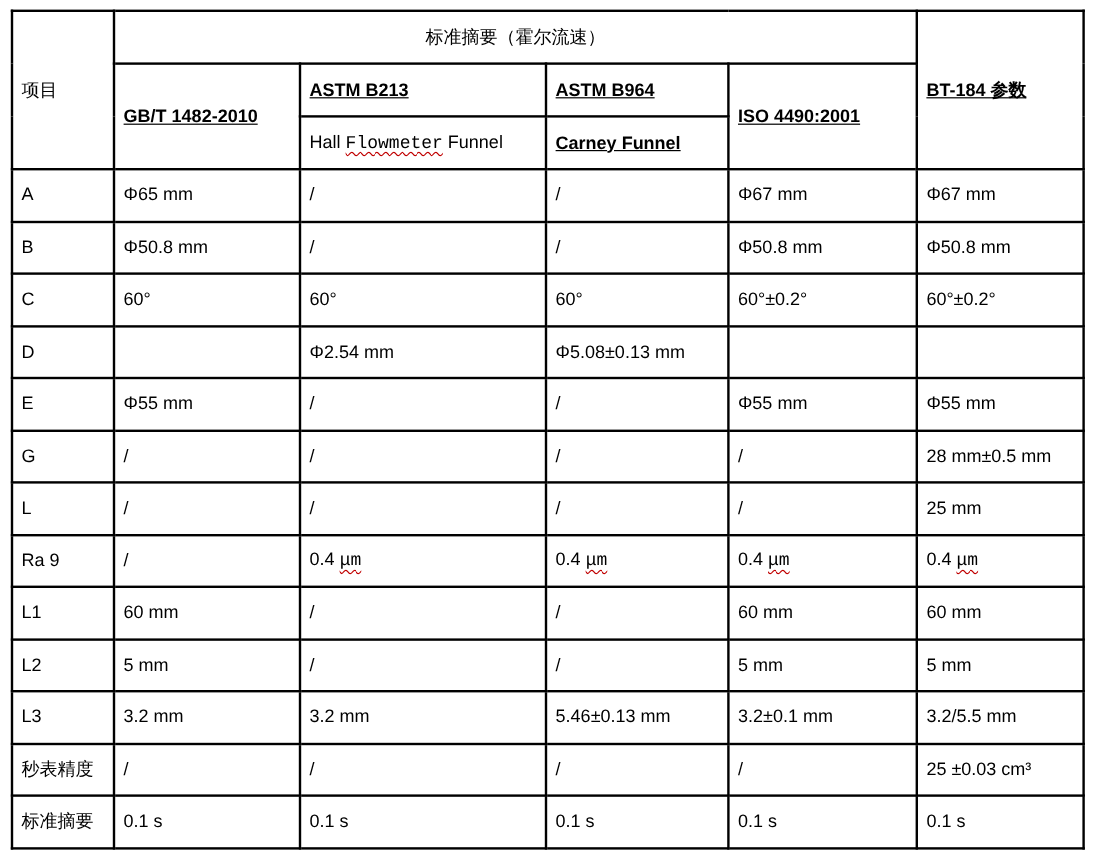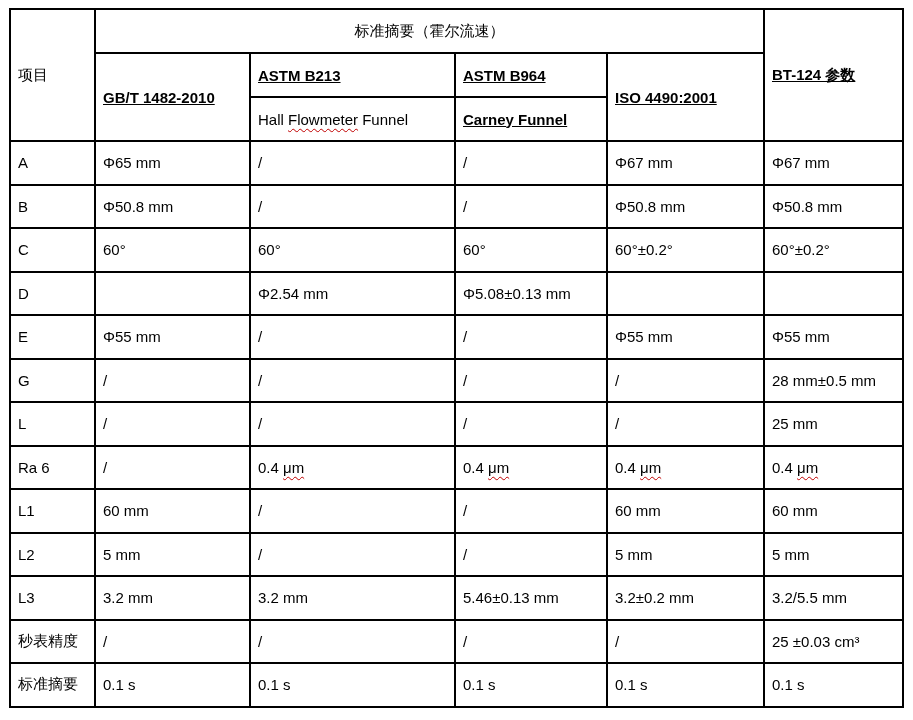--- a/index.html
+++ b/index.html
@@ -38,39 +38,40 @@
   thead th { height: 44px; }
   tbody td { height: 43.5px; }
   .bold   { font-weight: bold; text-decoration: underline; }
   .center { text-align: center; }
   .squiggle {
     text-decoration-line: underline;
     text-decoration-style: wavy;
     text-decoration-color: var(--squiggle-color);
     text-decoration-thickness: 1px;
     text-underline-offset: 3px;
+    font-family: Liberation Mono, monospace;
   }
 </style>
 </head>
 <body>
 
 <table class="spec">
   <colgroup>
     <col style="width:85px">
     <col style="width:155px">
     <col style="width:205px">
     <col style="width:152px">
     <col style="width:157px">
     <col style="width:139px">
   </colgroup>
   <thead>
     <tr>
       <th rowspan="3">项目</th>
       <th colspan="4" class="center">标准摘要（霍尔流速）</th>
-      <th rowspan="3" class="bold">BT-124 参数</th>
+      <th rowspan="3" class="bold">BT-184 参数</th>
     </tr>
     <tr>
       <th rowspan="2" class="bold">GB/T 1482-2010</th>
       <th class="bold">ASTM B213</th>
       <th class="bold">ASTM B964</th>
       <th rowspan="2" class="bold">ISO 4490:2001</th>
     </tr>
     <tr>
       <th>Hall <span class="squiggle">Flowmeter</span> Funnel</th>
       <th class="bold">Carney Funnel</th>
@@ -127,21 +128,21 @@
       </tr>
       <tr>
         <td>L</td>
         <td>/</td>
         <td>/</td>
         <td>/</td>
         <td>/</td>
         <td>25 mm</td>
       </tr>
       <tr>
-        <td>Ra 6</td>
+        <td>Ra 9</td>
         <td>/</td>
         <td>0.4 <span class="squiggle">μm</span></td>
         <td>0.4 <span class="squiggle">μm</span></td>
         <td>0.4 <span class="squiggle">μm</span></td>
         <td>0.4 <span class="squiggle">μm</span></td>
       </tr>
       <tr>
         <td>L1</td>
         <td>60 mm</td>
         <td>/</td>
@@ -155,21 +156,21 @@
         <td>/</td>
         <td>/</td>
         <td>5 mm</td>
         <td>5 mm</td>
       </tr>
       <tr>
         <td>L3</td>
         <td>3.2 mm</td>
         <td>3.2 mm</td>
         <td>5.46±0.13 mm</td>
-        <td>3.2±0.2 mm</td>
+        <td>3.2±0.1 mm</td>
         <td>3.2/5.5 mm</td>
       </tr>
       <tr>
         <td>秒表精度</td>
         <td>/</td>
         <td>/</td>
         <td>/</td>
         <td>/</td>
         <td>25 ±0.03 cm³</td>
       </tr>

